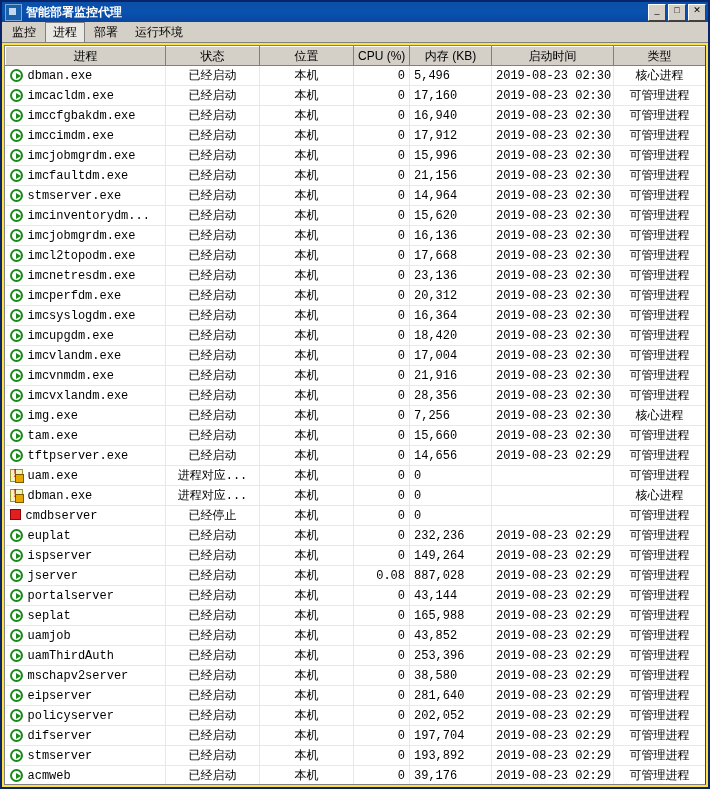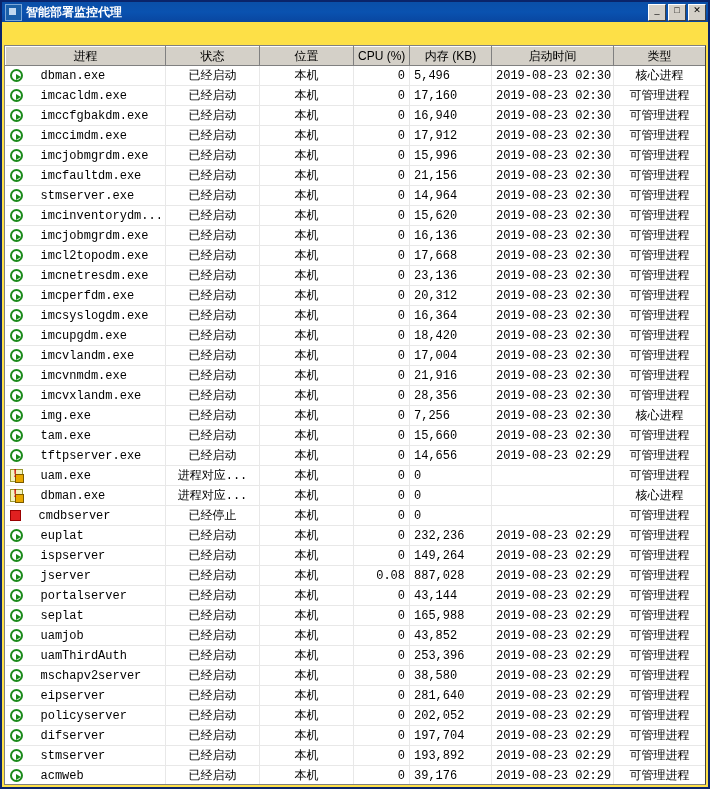--- a/index.html
+++ b/index.html
@@ -140,22 +140,21 @@
   .c-state { width: 94px;  text-align: center; }
   .c-loc   { width: 94px;  text-align: center; }
   .c-cpu   { width: 56px;  text-align: right; padding-right: 6px; }
   .c-mem   { width: 82px;  padding-right: 6px; }
   .c-time  { width: 122px; text-align: left; padding-left: 2px; margin-left: 46px;}
   .c-type  { width: 92px;  text-align: center; margin-top: 6px; }
   .c-mode  { width: 70px;  text-align: left; padding-left: 8px; }
 
   .namecell {
     display: flex;
-    align-items: center;
-    gap: 18px;
+    gap: 5px;
   }
   .namecell .txt { font-family: "Liberation Mono", monospace; font-size: 12px; }
   
   .ic { width: 13px; height: 13px; flex: 0 0 auto; position: relative; }
   .ic-run {
     border-radius: 50%;
     background: #ffffff;
     border: 2px solid #1a8a1a;
     box-sizing: border-box;
   }
@@ -205,20 +204,26 @@
   <div class="titlebar">
     <div class="app-icon"></div>
     <div class="title-text">智能部署监控代理</div>
     <div class="winbtns">
       <div class="winbtn"><span>_</span></div>
       <div class="winbtn"><span>□</span></div>
       <div class="winbtn"><span>✕</span></div>
     </div>
   </div>
 
+  <div class="menubar" id="menubar">
+      <div class="menuitem"><span>监控</span></div>
+      <div class="menuitem selected"><span>进程</span></div>
+      <div class="menuitem"><span>部署</span></div>
+      <div class="menuitem"><span>运行环境</span></div>
+    </div>
 
   <div class="table-wrap">
     <table class="grid">
       <thead>
         <tr id="headrow">
             <th class="c-name">进程</th>
             <th class="c-state">状态</th>
             <th class="c-loc">位置</th>
             <th class="c-cpu">CPU (%)</th>
             <th class="c-mem">内存 (KB)</th>

